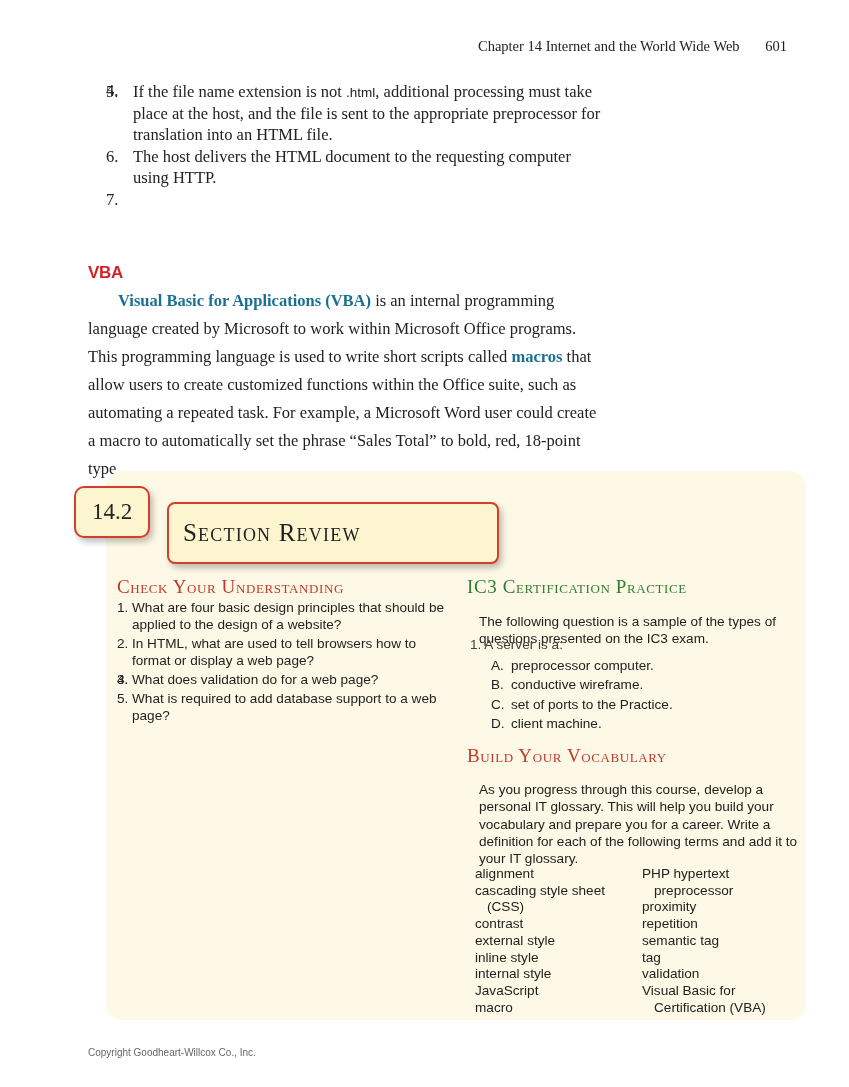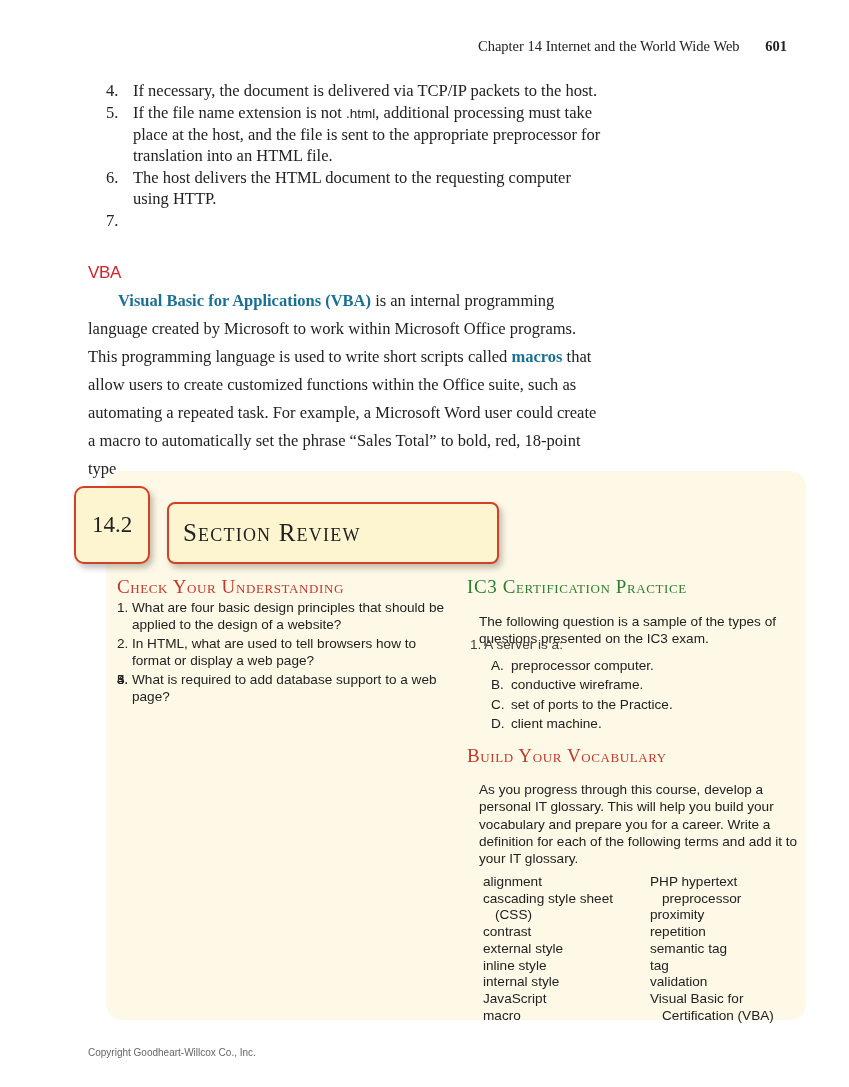--- a/index.html
+++ b/index.html
@@ -1,35 +1,35 @@
 <!DOCTYPE html>
 <html><head>
 <meta charset="utf-8">
 <style>
   html, body { margin: 0; padding: 0; background: #ffffff; }
   body { width: 849px; height: 1087px; position: relative; overflow: hidden; }
 
   .running-head { position: absolute; top: 38px; right: 62px; font-family: "Liberation Serif", serif; font-size: 14.5px; color: #222; }
-  .running-head .page-num { font-weight: bold; margin-left: 22px; }
+  .running-head .page-num { font-weight: normal; margin-left: 22px; }
 
   .steps { position: absolute; left: 106px; top: 80px; width: 500px; margin: 0; padding: 0; list-style: none;
            font-family: "Liberation Serif", serif; font-size: 16.5px; color: #222; line-height: 21px; }
   .steps li { position: relative; padding-left: 27px; margin-bottom: 1px; }
   .steps li .num { position: absolute; left: 0; top: 0; }
   .mono-small { font-family: "Liberation Sans", sans-serif; font-size: 13.5px; }
 
-  .vba-head { position: absolute; left: 88px; top: 263px; font-family: "Liberation Sans", sans-serif; font-weight: normal;
+  .vba-head { position: absolute; left: 88px; top: 263px; font-family: "Liberation Sans", sans-serif; font-weight: bold;
               font-size: 17px; color: #d2232a; letter-spacing: -0.3px; }
   .vba-para { position: absolute; left: 88px; top: 287px; width: 510px; margin: 0; font-family: "Liberation Serif", serif;
               font-size: 16.5px; line-height: 28px; color: #222; text-indent: 30px; }
   .term { color: #1b6f94; font-weight: bold; }
 
   .review-box { position: absolute; left: 106px; top: 471px; width: 700px; height: 549px; background: #fef9e6;
                 border-radius: 16px; }
-  .num-tab { position: absolute; left: 74px; top: 486px; width: 76px; height: 78px; background: #fdf5d0;
+  .num-tab { position: absolute; left: 74px; top: 486px; width: 76px; height: 52px; background: #fdf5d0;
              border: 2.5px solid #d2402a; border-radius: 10px; box-shadow: 3px 4px 6px rgba(0,0,0,0.25);
              display: flex; align-items: center; justify-content: center; font-family: "Liberation Serif", serif;
              font-size: 23px; color: #222; box-sizing: border-box; }
   .title-tab { position: absolute; left: 167px; top: 502px; width: 332px; height: 62px; background: #fdf5d0;
                border: 2.5px solid #d2402a; border-radius: 8px; box-shadow: 3px 4px 6px rgba(0,0,0,0.25);
                box-sizing: border-box; padding-left: 14px; display: flex; align-items: center;
                font-family: "Liberation Serif", serif; font-size: 25px; color: #222; font-variant: small-caps; letter-spacing: 1.2px; }
 
   .sub-head { position: absolute; font-family: "Liberation Serif", serif; font-variant: small-caps; font-size: 19px;
               letter-spacing: 0.6px; }
@@ -42,38 +42,37 @@
   .cyu-list li .num { position: absolute; left: 0; top: 0; }
 
   .ic3-intro, .vocab-intro { position: absolute; left: 467px; margin: 12px; font-family: "Liberation Sans", sans-serif;
               font-size: 13.6px; line-height: 17.3px; color: #222; width: 340px; }
   .ic3-q { position: absolute; left: 470px; top: 637px; font-family: "Liberation Sans", sans-serif; font-size: 13.6px; color: #404040; }
   .ic3-opts { position: absolute; left: 491px; top: 656px; margin: 0; padding: 0; list-style: none;
               font-family: "Liberation Sans", sans-serif; font-size: 13.6px; line-height: 19.3px; color: #222; }
   .ic3-opts li { position: relative; padding-left: 20px; }
   .ic3-opts li .letter { position: absolute; left: 0; top: 0; }
 
-  .vocab-col { position: absolute; top: 858px; margin: 16px; padding: 0; list-style: none;
+  .vocab-col { position: absolute; top: 858px; margin: 8px; padding: 0; list-style: none;
                font-family: "Liberation Sans", sans-serif; font-size: 13.6px; line-height: 16.7px; color: #222; }
   .vocab-col li.indent { padding-left: 12px; }
 
   .copyright { position: absolute; left: 88px; top: 1047px; font-family: "Liberation Sans", sans-serif; font-size: 10px; color: #666; }
 </style>
 </head>
 <body>
 
 <div class="running-head">
   <span>Chapter 14  Internet and the World Wide Web</span>
   <span class="page-num">601</span>
 </div>
 
 <ol class="steps">
   <li>
     <span class="num">4.</span>
-    <span>If necessary, the document is delivered via TCP/IP packets to the host.</span>
   </li>
   <li>
     <span class="num">5.</span>
     <span>If the file name extension is not </span><span class="mono-small">.html</span><span>, additional processing must take place at the host, and the file is sent to the appropriate preprocessor for translation into an HTML file.</span>
   </li>
   <li>
     <span class="num">6.</span>
     <span>The host delivers the HTML document to the requesting computer using HTTP.</span>
   </li>
   <li>
@@ -86,21 +85,21 @@
 
 <div class="review-box"></div>
 <div class="num-tab">14.2</div>
 <div class="title-tab">Section Review</div>
 
 <div class="sub-head red" style="left:117px; top:576px;">Check Your Understanding</div>
 <ol class="cyu-list">
   <li><span class="num">1.</span><span>What are four basic design principles that should be applied to the design of a website?</span></li>
   <li><span class="num">2.</span><span>In HTML, what are used to tell browsers how to format or display a web page?</span></li>
   <li><span class="num">3.</span></li>
-  <li><span class="num">4.</span></li>
+  <li><span class="num">4.</span><span>What does validation do for a web page?</span></li>
   <li><span class="num">5.</span><span>What is required to add database support to a web page?</span></li>
 </ol>
 
 <div class="sub-head green" style="left:467px; top:576px;">IC3 Certification Practice</div>
 <p class="ic3-intro" style="top:601px;">The following question is a sample of the types of questions presented on the IC3 exam.</p>
 <div class="ic3-q">1.  A server is a:</div>
 <ul class="ic3-opts">
   <li><span class="letter">A.</span><span>preprocessor computer.</span></li>
   <li><span class="letter">B.</span><span>conductive wireframe.</span></li>
   <li><span class="letter">C.</span><span>set of ports to the Practice.</span></li>

